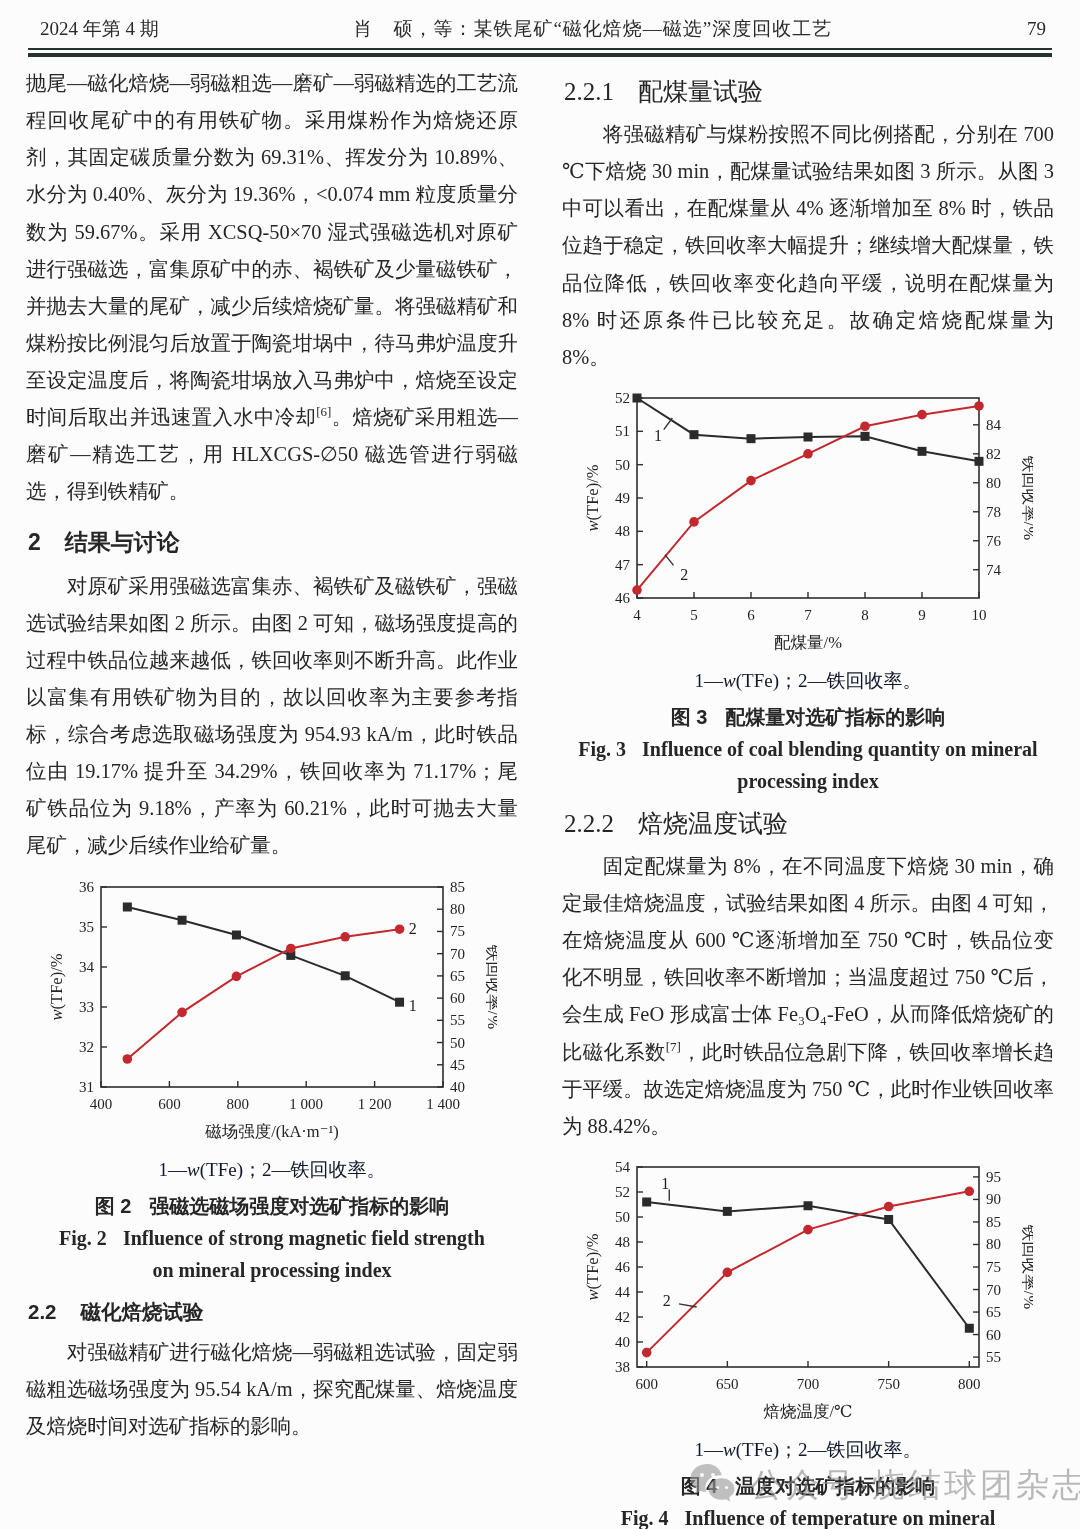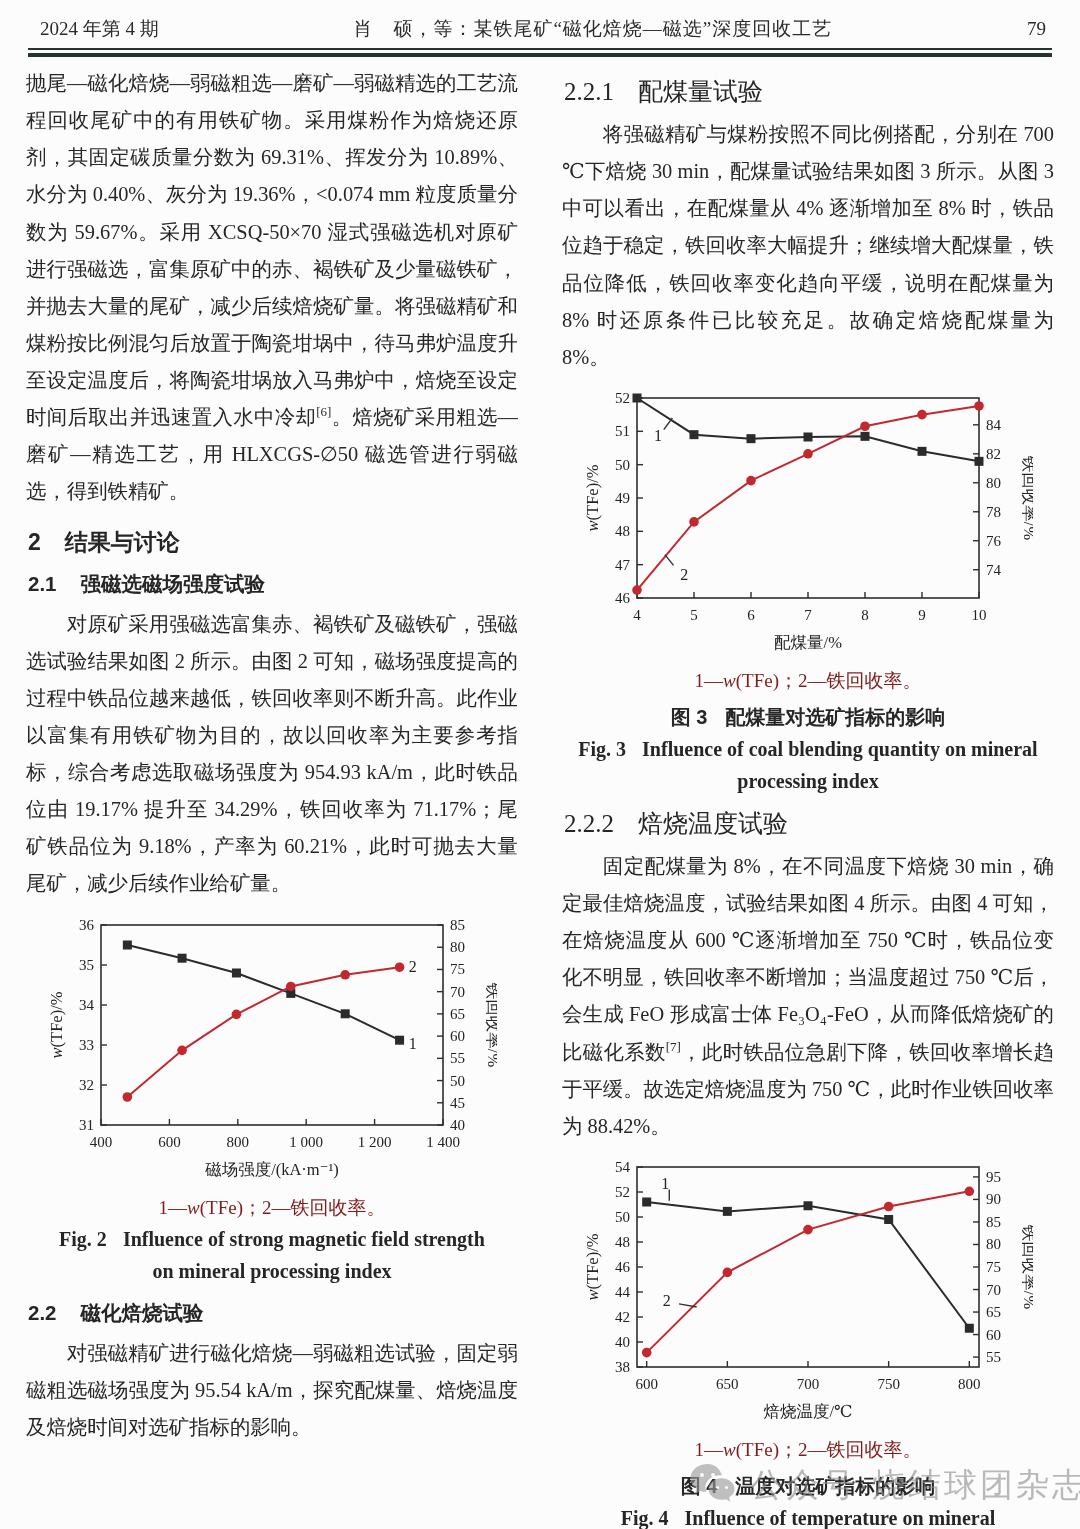--- a/index.html
+++ b/index.html
@@ -39,21 +39,21 @@
     font-size:20.5px;font-weight:bold;margin:12px 0 8px 2px;
     font-family:"Liberation Sans","DejaVu Sans",sans-serif;
   }
   h3.sec{
     font-size:25px;font-weight:normal;margin:10px 0 8px 2px;
   }
   .sec .num{margin-right:24px;}
   
   figure{margin:10px 0 0 0;text-align:center;}
   figure svg{display:block;margin:0 auto;}
-  .figlegend{font-size:19px;margin-top:4px;color:#7f1d1d;}
+  .figlegend{font-size:19px;margin-top:4px;color:#0f172a;}
   .figlegend i{font-style:italic;}
   .cap-cn{
     font-size:20px;font-weight:bold;margin-top:10px;
     font-family:"Liberation Sans","DejaVu Sans",sans-serif;
   }
   .cap-cn .num{margin-right:18px;}
   .cap-en{
     font-size:20px;font-weight:bold;margin-top:2px;line-height:1.6;
   }
   .cap-en .pfx{margin-right:16px;}
@@ -83,21 +83,20 @@
     <div class="rule-thick"></div>
   </div>
 
   <div class="cols">
 
     <section class="col">
       <p class="body"><span>抛尾—磁化焙烧—弱磁粗选—磨矿—弱磁精选的工艺流程回收尾矿中的有用铁矿物。采用煤粉作为焙烧还原剂，其固定碳质量分数为 69.31%、挥发分为 10.89%、水分为 0.40%、灰分为 19.36%，&lt;0.074 mm 粒度质量分数为 59.67%。采用 XCSQ-50×70 湿式强磁选机对原矿进行强磁选，富集原矿中的赤、褐铁矿及少量磁铁矿，并抛去大量的尾矿，减少后续焙烧矿量。将强磁精矿和煤粉按比例混匀后放置于陶瓷坩埚中，待马弗炉温度升至设定温度后，将陶瓷坩埚放入马弗炉中，焙烧至设定时间后取出并迅速置入水中冷却</span><sup>[6]</sup><span>。焙烧矿采用粗选—磨矿—精选工艺，用 HLXCGS-∅50 磁选管进行弱磁选，得到铁精矿。</span></p>
 
       <h1 class="sec"><span class="num">2</span><span>结果与讨论</span></h1>
 
-      <h2 class="sec"><span class="num">2.1</span><span>强磁选磁场强度试验</span></h2>
 
       <p class="body indent">对原矿采用强磁选富集赤、褐铁矿及磁铁矿，强磁选试验结果如图 2 所示。由图 2 可知，磁场强度提高的过程中铁品位越来越低，铁回收率则不断升高。此作业以富集有用铁矿物为目的，故以回收率为主要参考指标，综合考虑选取磁场强度为 954.93 kA/m，此时铁品位由 19.17% 提升至 34.29%，铁回收率为 71.17%；尾矿铁品位为 9.18%，产率为 60.21%，此时可抛去大量尾矿，减少后续作业给矿量。</p>
 
       <figure>
         <svg width="450" height="278" viewBox="0 0 450 278" style="font-family: &quot;Liberation Serif&quot;, &quot;DejaVu Serif&quot;, serif;">
             <rect x="54" y="12" width="342" height="200" fill="none" stroke="#2e2e2e" stroke-width="1.6"></rect>
             <line x1="54" y1="212" x2="54" y2="206" stroke="#2e2e2e" stroke-width="1.4"></line>
             <text x="54" y="234" text-anchor="middle" font-size="15" fill="#232323">400</text>
             <line x1="122.4" y1="212" x2="122.4" y2="206" stroke="#2e2e2e" stroke-width="1.4"></line>
             <text x="122.4" y="234" text-anchor="middle" font-size="15" fill="#232323">600</text>
@@ -155,20 +154,21 @@
             <circle cx="80.334" cy="184" r="4.8" fill="#c2282e"></circle>
             <circle cx="135.054" cy="137.33333333333334" r="4.8" fill="#c2282e"></circle>
             <circle cx="189.43200000000002" cy="101.33333333333331" r="4.8" fill="#c2282e"></circle>
             <circle cx="243.81000000000003" cy="73.46666666666667" r="4.8" fill="#c2282e"></circle>
             <circle cx="298.188" cy="61.7777777777778" r="4.8" fill="#c2282e"></circle>
             <circle cx="352.566" cy="54.22222222222223" r="4.8" fill="#c2282e"></circle>
             <text x="361.8" y="136.19999999999987" font-size="16" fill="#232323">1</text>
             <text x="361.8" y="59.22222222222223" font-size="16" fill="#232323">2</text>
           </svg>
         <div class="figlegend"><span>1—</span><i>w</i><span>(TFe)；2—铁回收率。</span></div>
+        <figcaption class="cap-cn"><span class="num">图 2</span><span>强磁选磁场强度对选矿指标的影响</span></figcaption>
         <div class="cap-en">
           <div><span class="pfx">Fig. 2</span><span>Influence of strong magnetic field strength</span></div>
           <div>on mineral processing index</div>
         </div>
       </figure>
 
       <h2 class="sec"><span class="num">2.2</span><span>磁化焙烧试验</span></h2>
 
       <p class="body indent">对强磁精矿进行磁化焙烧—弱磁粗选试验，固定弱磁粗选磁场强度为 95.54 kA/m，探究配煤量、焙烧温度及焙烧时间对选矿指标的影响。</p>
     </section>

